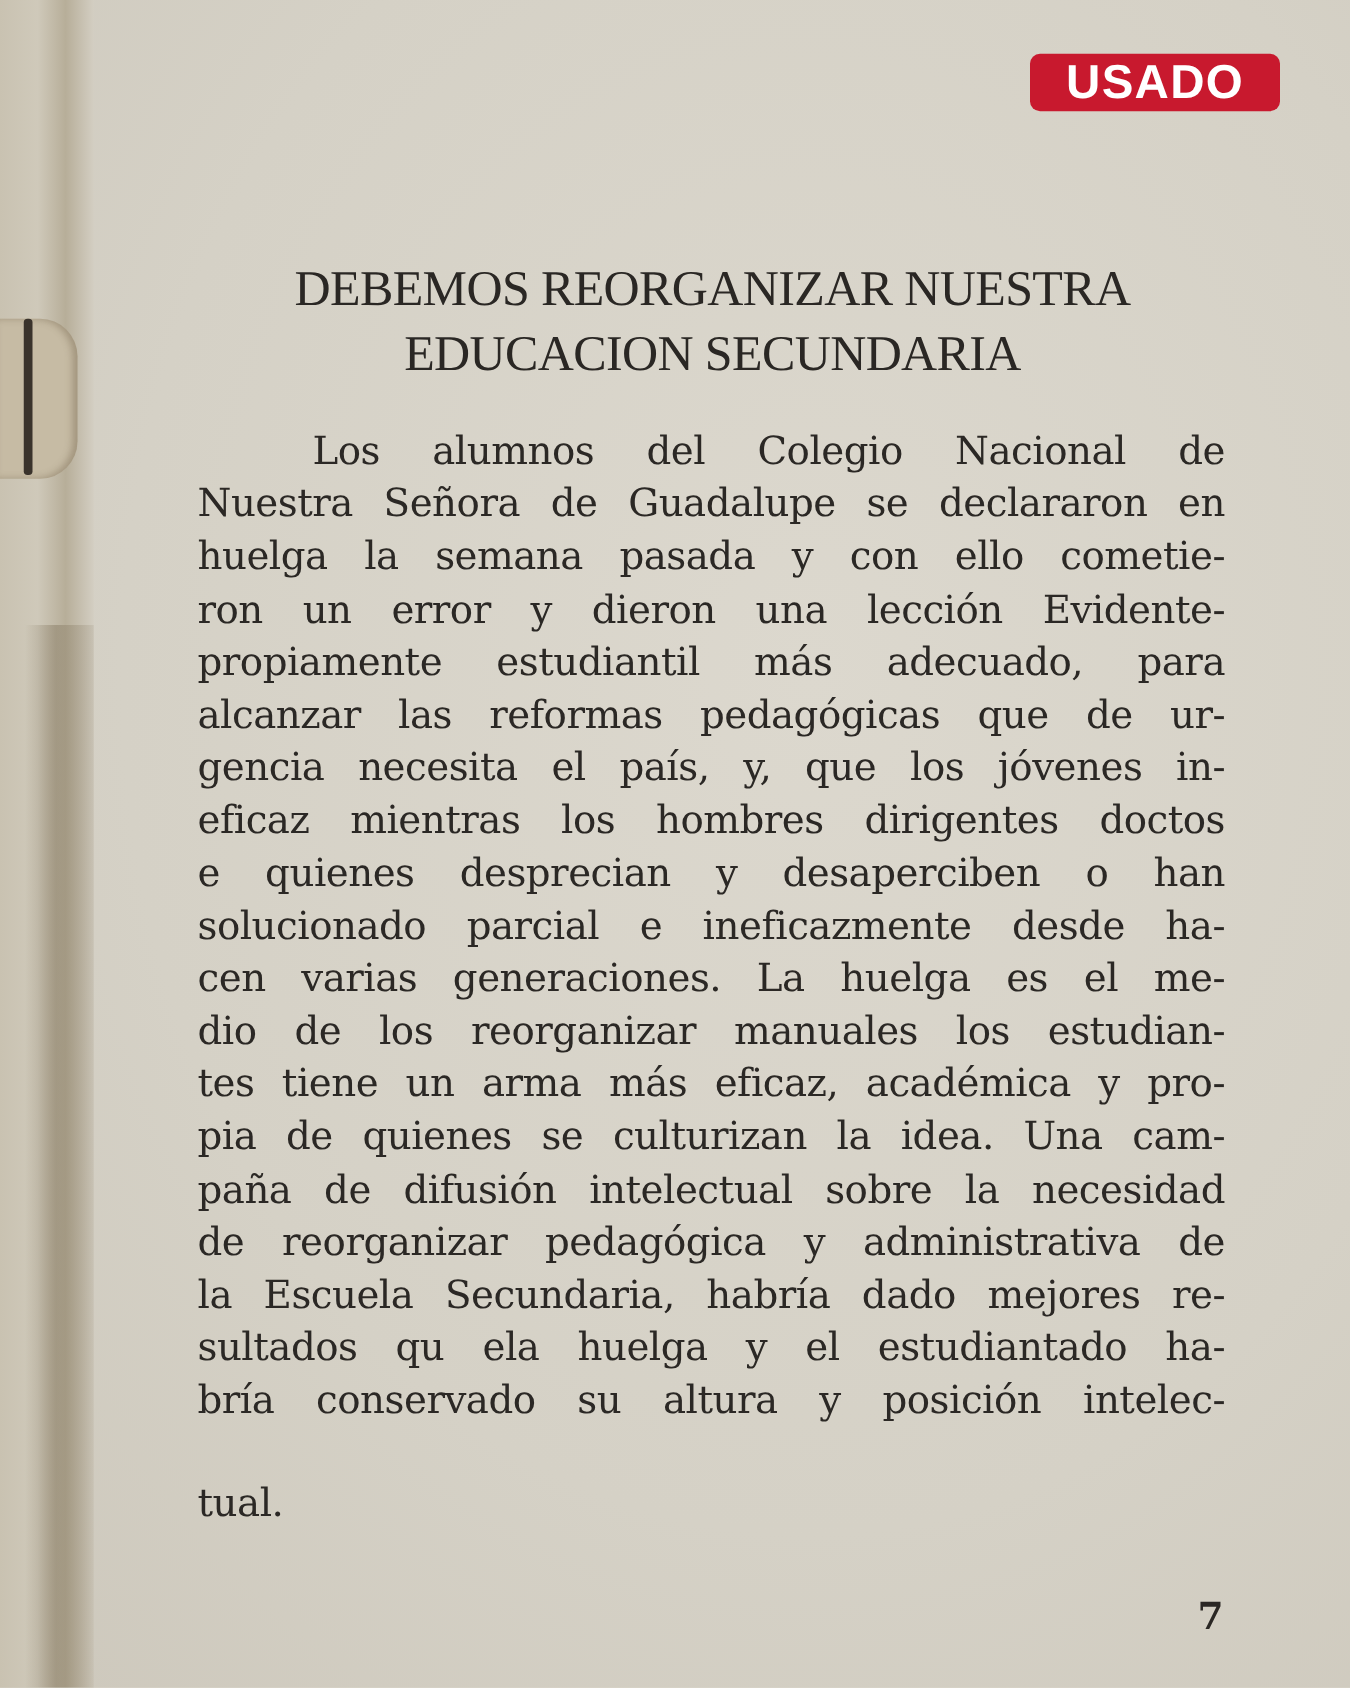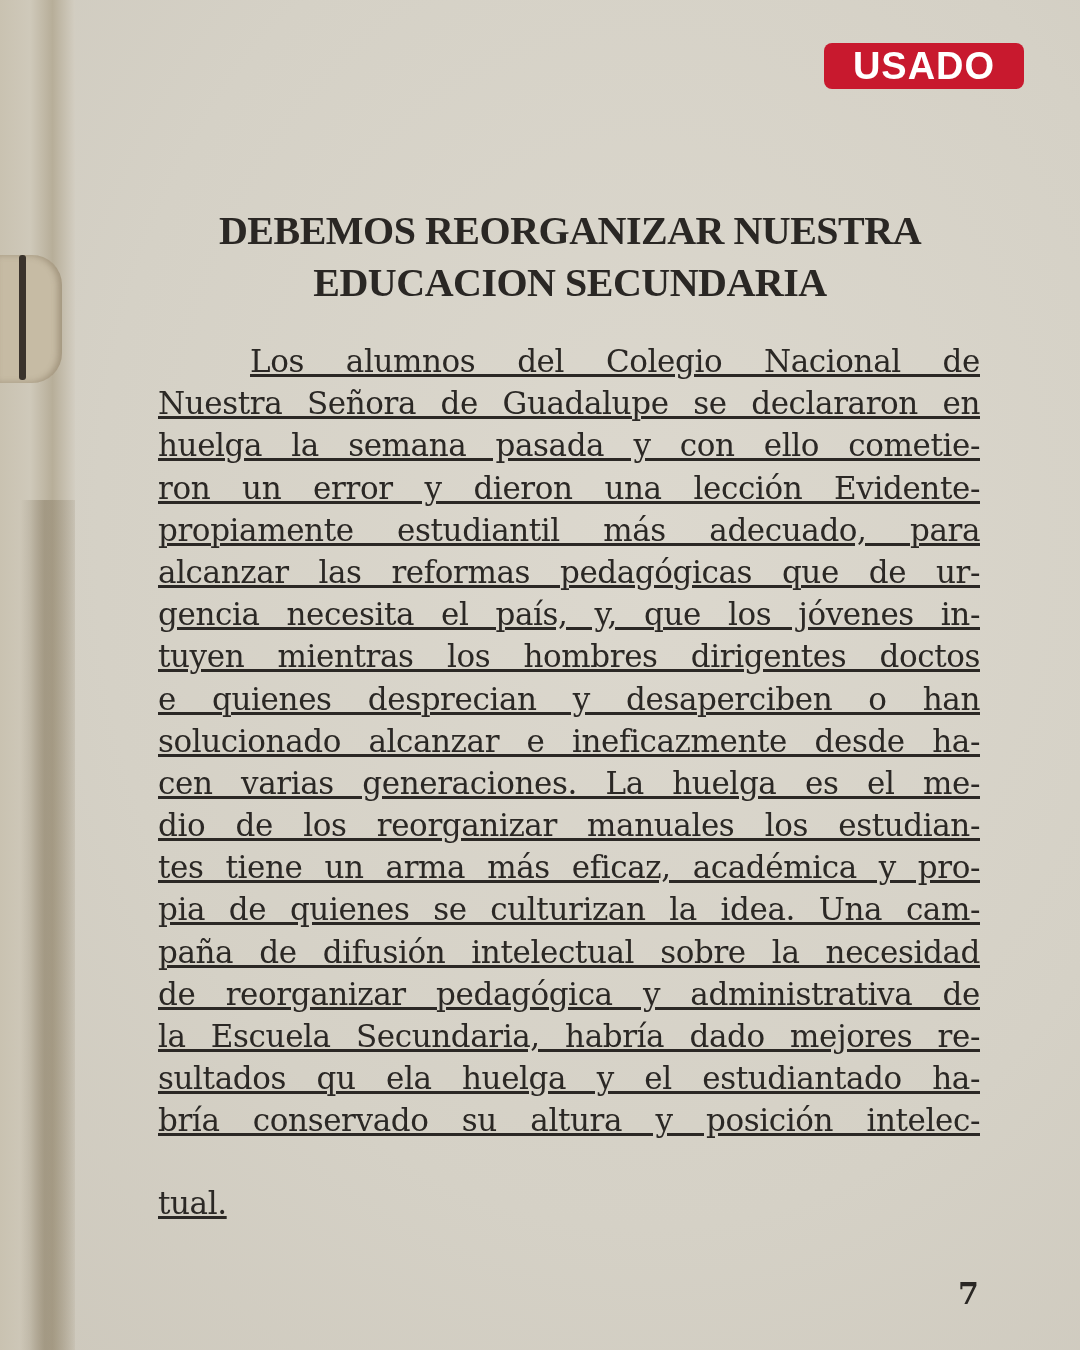--- a/index.html
+++ b/index.html
@@ -62,35 +62,34 @@
       line-height: 46px;
       text-align: center;
       letter-spacing: 1px;
     }
     .title {
       position: absolute;
       left: 160px; top: 205px;
       width: 820px;
       text-align: center;
       font-family: "Liberation Serif", serif;
-      font-weight: bold;
+      font-weight: normal;
       font-size: 40px;
       line-height: 52px;
       color: #2a2724;
       letter-spacing: -0.5px;
     }
     .body-text {
       position: absolute;
       left: 158px; top: 340px;
       width: 822px;
       font-family: "DejaVu Serif", serif;
       font-size: 31px;
       line-height: 42.2px;
       color: #2b2825;
-      text-decoration: underline;
     }
     .line {
       display: block;
       text-align: justify;
       text-align-last: justify;
       white-space: nowrap;
       height: 42.2px;
       overflow: visible;
       letter-spacing: -0.4px;
     }
@@ -127,23 +126,23 @@
   </div>
 
   <div class="body-text">
     <span class="line first">Los alumnos del Colegio  Nacional  de</span>
     <span class="line">Nuestra Señora de Guadalupe se declararon en</span>
     <span class="line">huelga la semana pasada y con ello cometie-</span>
     <span class="line">ron un error y dieron una lección Evidente-</span>
     <span class="line">propiamente estudiantil más adecuado, para</span>
     <span class="line">alcanzar las reformas pedagógicas que de ur-</span>
     <span class="line">gencia necesita el país, y, que los jóvenes in-</span>
-    <span class="line">tuyen mientras los hombres dirigentes doctos</span>
+    <span class="line">eficaz mientras los hombres dirigentes doctos</span>
     <span class="line">e quienes desprecian  y desaperciben  o han</span>
-    <span class="line">solucionado alcanzar e ineficazmente desde ha-</span>
+    <span class="line">solucionado parcial e ineficazmente desde ha-</span>
     <span class="line">cen varias generaciones. La huelga es el me-</span>
     <span class="line">dio de los reorganizar manuales los estudian-</span>
     <span class="line">tes tiene un arma más eficaz, académica y pro-</span>
     <span class="line">pia de quienes se culturizan la idea. Una cam-</span>
     <span class="line">paña de difusión intelectual sobre la necesidad</span>
     <span class="line">de reorganizar pedagógica y administrativa de</span>
     <span class="line">la Escuela Secundaria, habría dado mejores re-</span>
     <span class="line">sultados qu ela huelga y el estudiantado ha-</span>
     <span class="line">bría conservado su altura y posición intelec-</span>
     <span class="line last">tual.</span>

